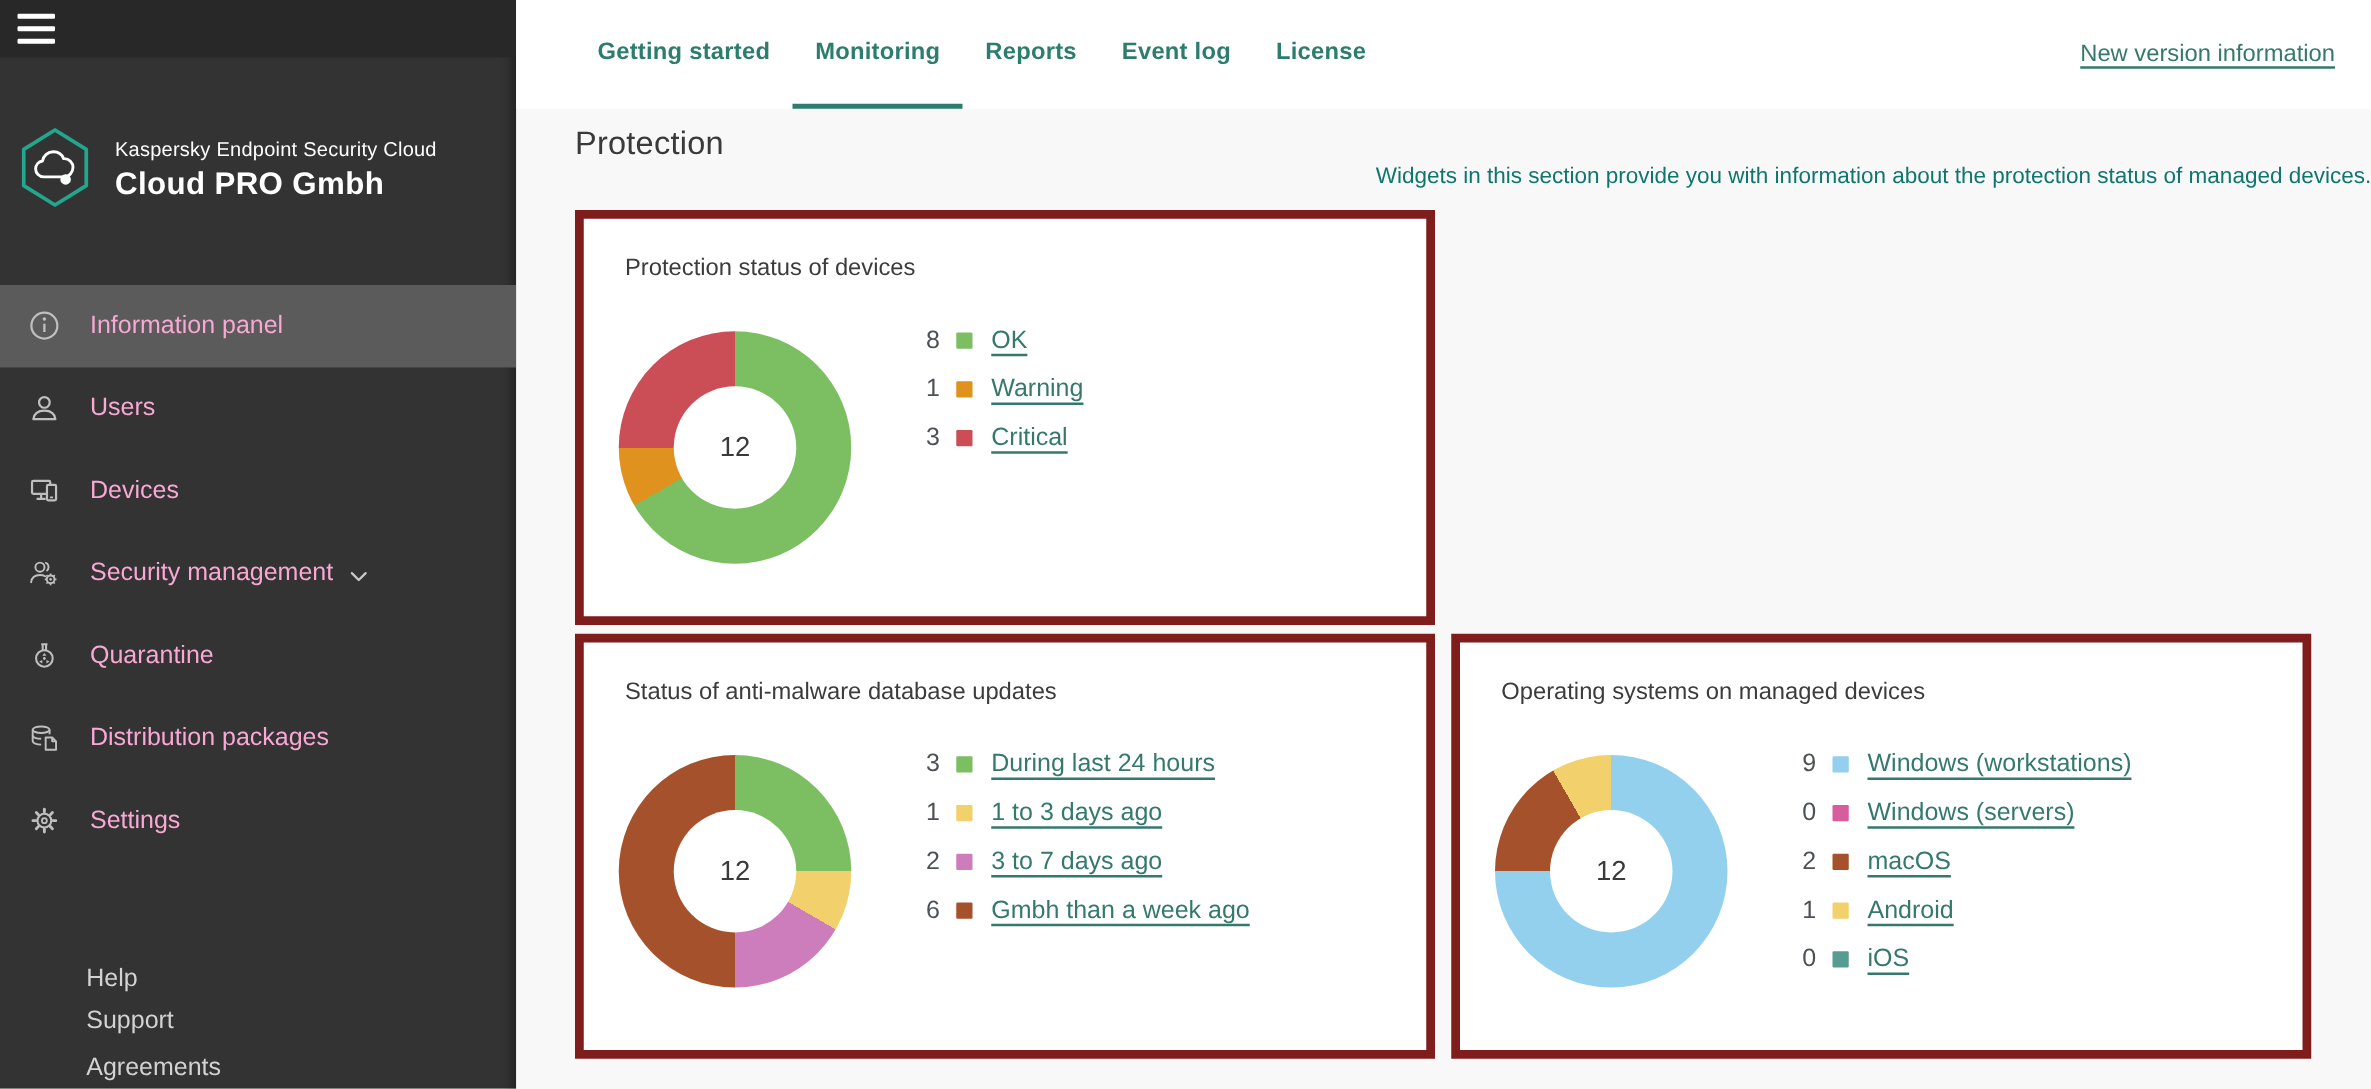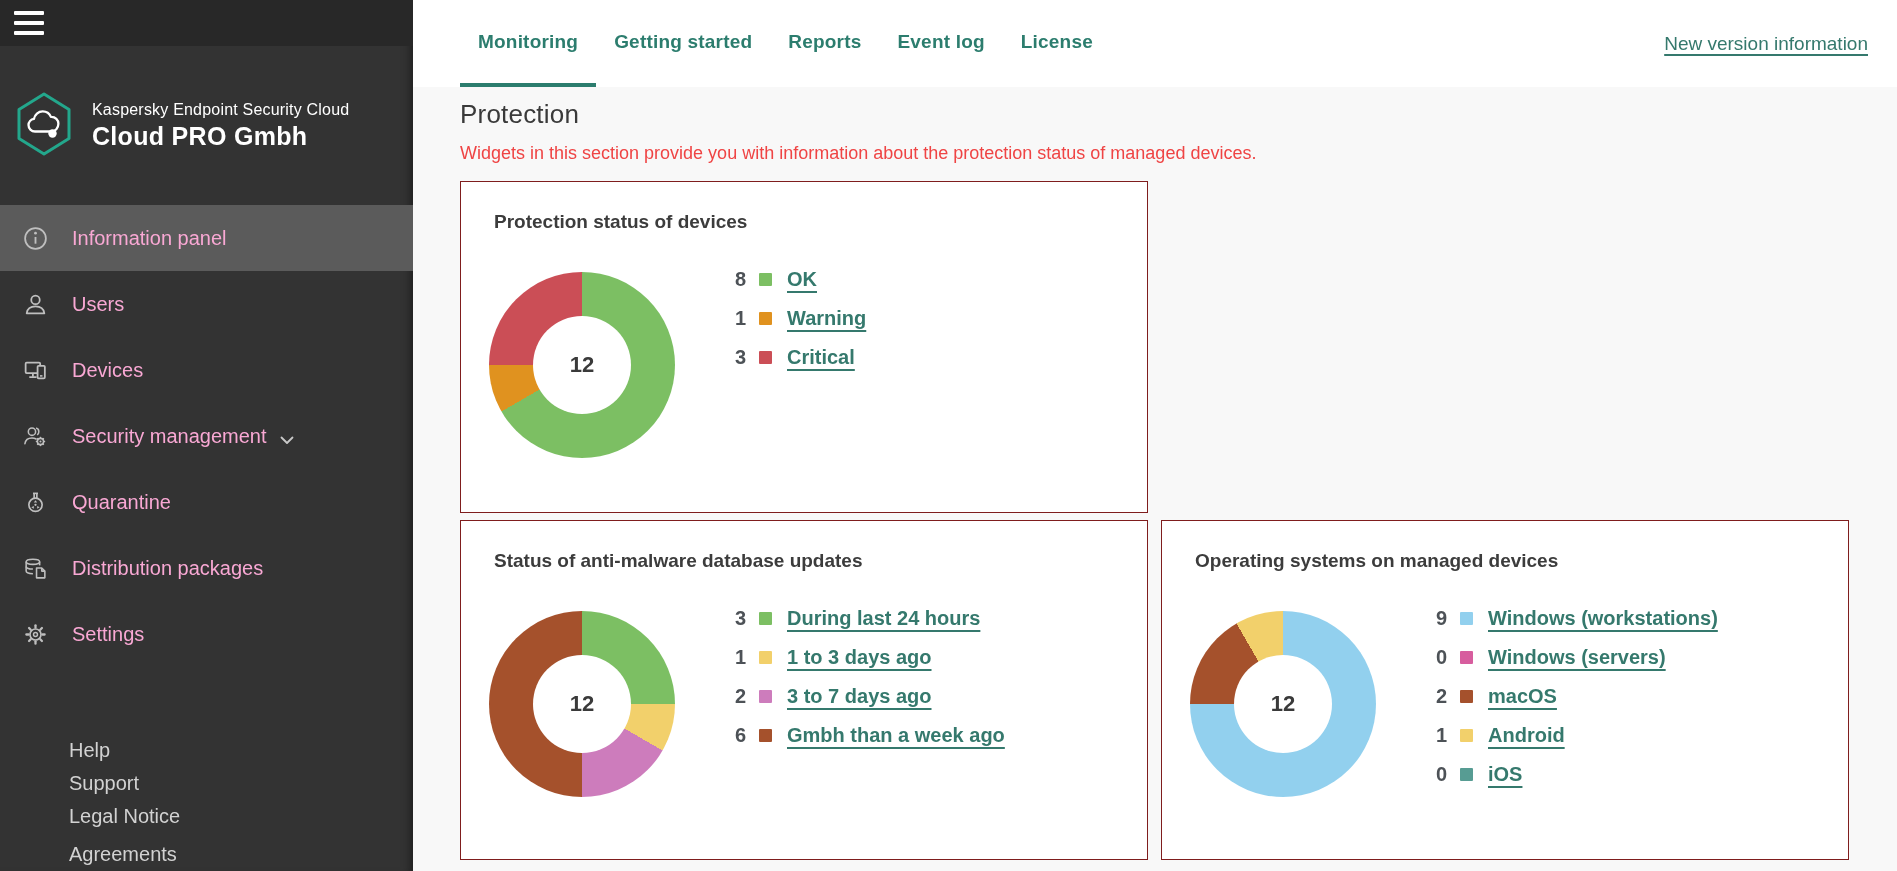--- a/index.html
+++ b/index.html
@@ -56,25 +56,25 @@
   }
   .tab.active { border-bottom-color:#2c7d6e; }
   .newver {
     margin-left:auto; align-self:center; margin-right:29px;
     color:#35796d; font-size:19px; cursor:pointer;
     text-decoration:underline; text-underline-offset:4px; text-decoration-thickness:1.5px;
   }
 
   .page { padding:12px 0 0 47px; }
   .page-title { font-size:26px; font-weight:400; color:#3a3a3a; letter-spacing:.2px; }
-  .page-desc { margin-top:13px; font-size:18px; color:#ef4444; }
+  .page-desc { margin-top:0; font-size:18px; color:#0f766e;text-align:right; }
 
   .cards { margin-top:17px; }
   .card {
-    position:relative; background:#ffffff; border:1px solid #7f1d1d;font-weight:bold;
+    position:relative; background:#ffffff; border:7px solid #7f1d1d;
   }
   .card-row1 { width:688px; height:332px; }
   .row2 { display:flex; gap:13px; margin-top:7px; }
   .card-row2 { width:688px; height:340px; }
 
   .card-title { position:absolute; left:33px; top:29px; font-size:19px; color:#3c3c3c; }
 
   .donut { position:absolute; left:28px; top:90px; width:186px; height:186px; border-radius:50%; }
   .donut-hole {
     position:absolute; left:44px; top:44px; width:98px; height:98px;
@@ -219,32 +219,31 @@
             </g>
           </svg>
         </span>
         <span>Settings</span>
       </div>
     </nav>
 
   <div class="side-footer" id="side-footer">
       <a class="side-link">Help</a>
       <a class="side-link">Support</a>
-      <a class="side-link">Legal Notice</a>
       <a class="side-link agreements">Agreements</a>
     </div>
 
 </div>
 
 <div class="content">
 
   <div class="topbar" id="topbar">
 
-    <div class="tab active">Monitoring</div>
-      <div class="tab">Getting started</div>
+    <div class="tab">Getting started</div>
+      <div class="tab active">Monitoring</div>
       <div class="tab">Reports</div>
       <div class="tab">Event log</div>
       <div class="tab">License</div>
       <a class="newver">New version information</a>
   </div>
 
   <div class="page">
     <h1 class="page-title">Protection</h1>
     <p class="page-desc">Widgets in this section provide you with information about the protection status of managed devices.</p>
 

